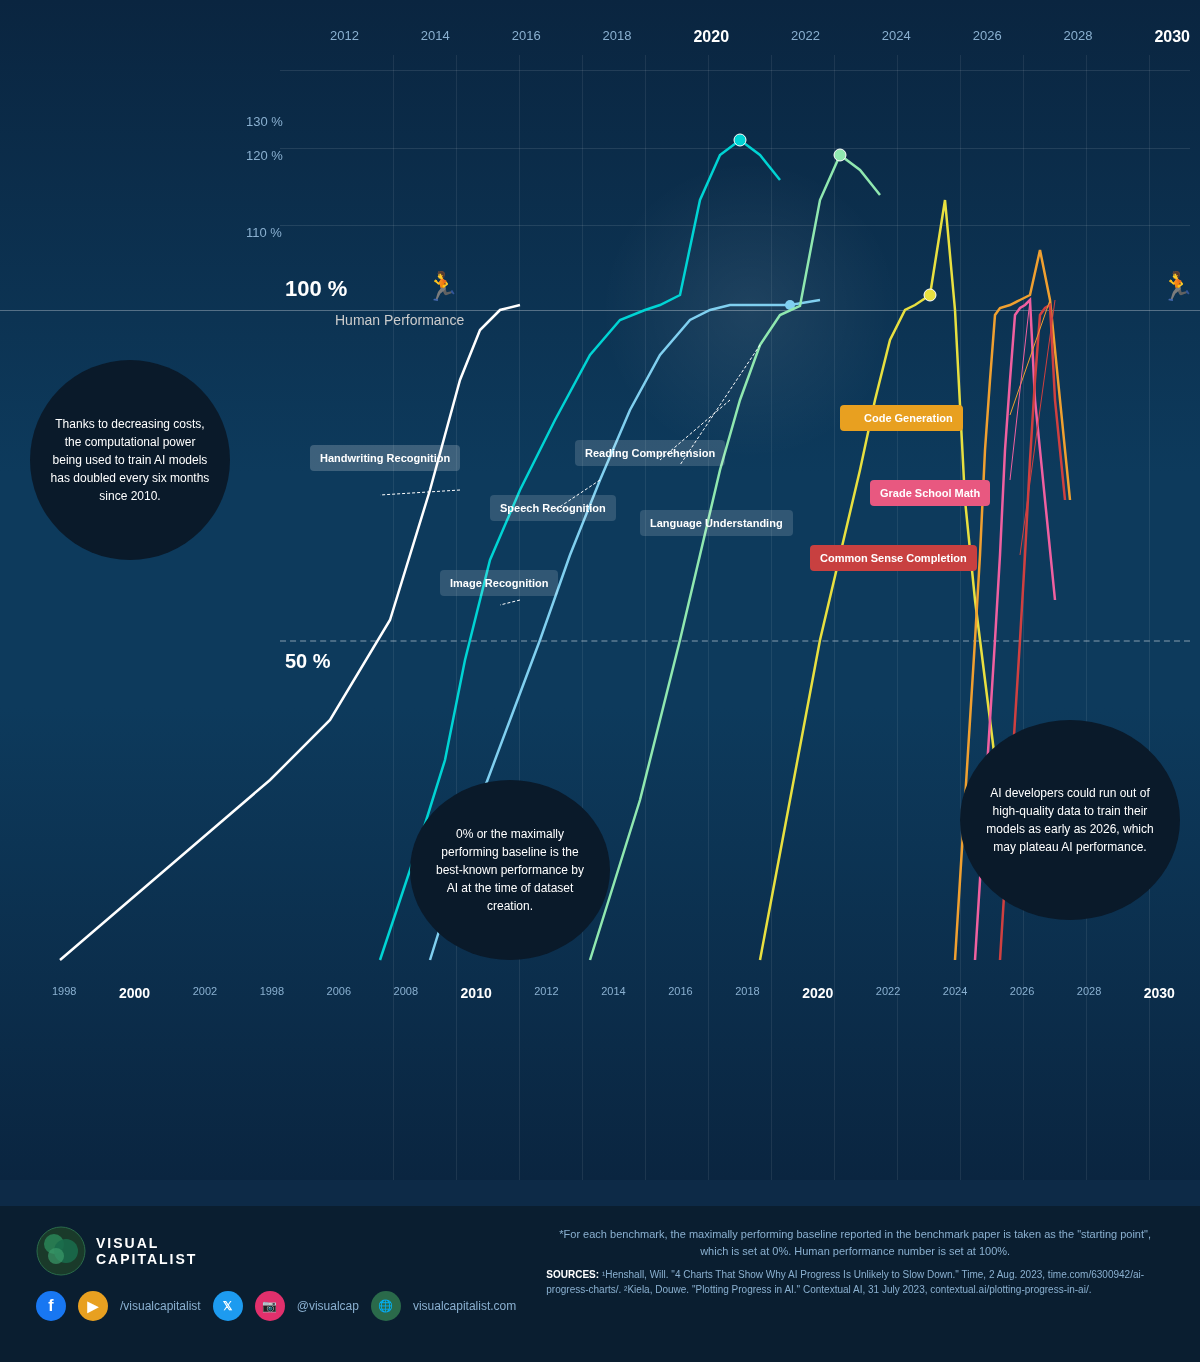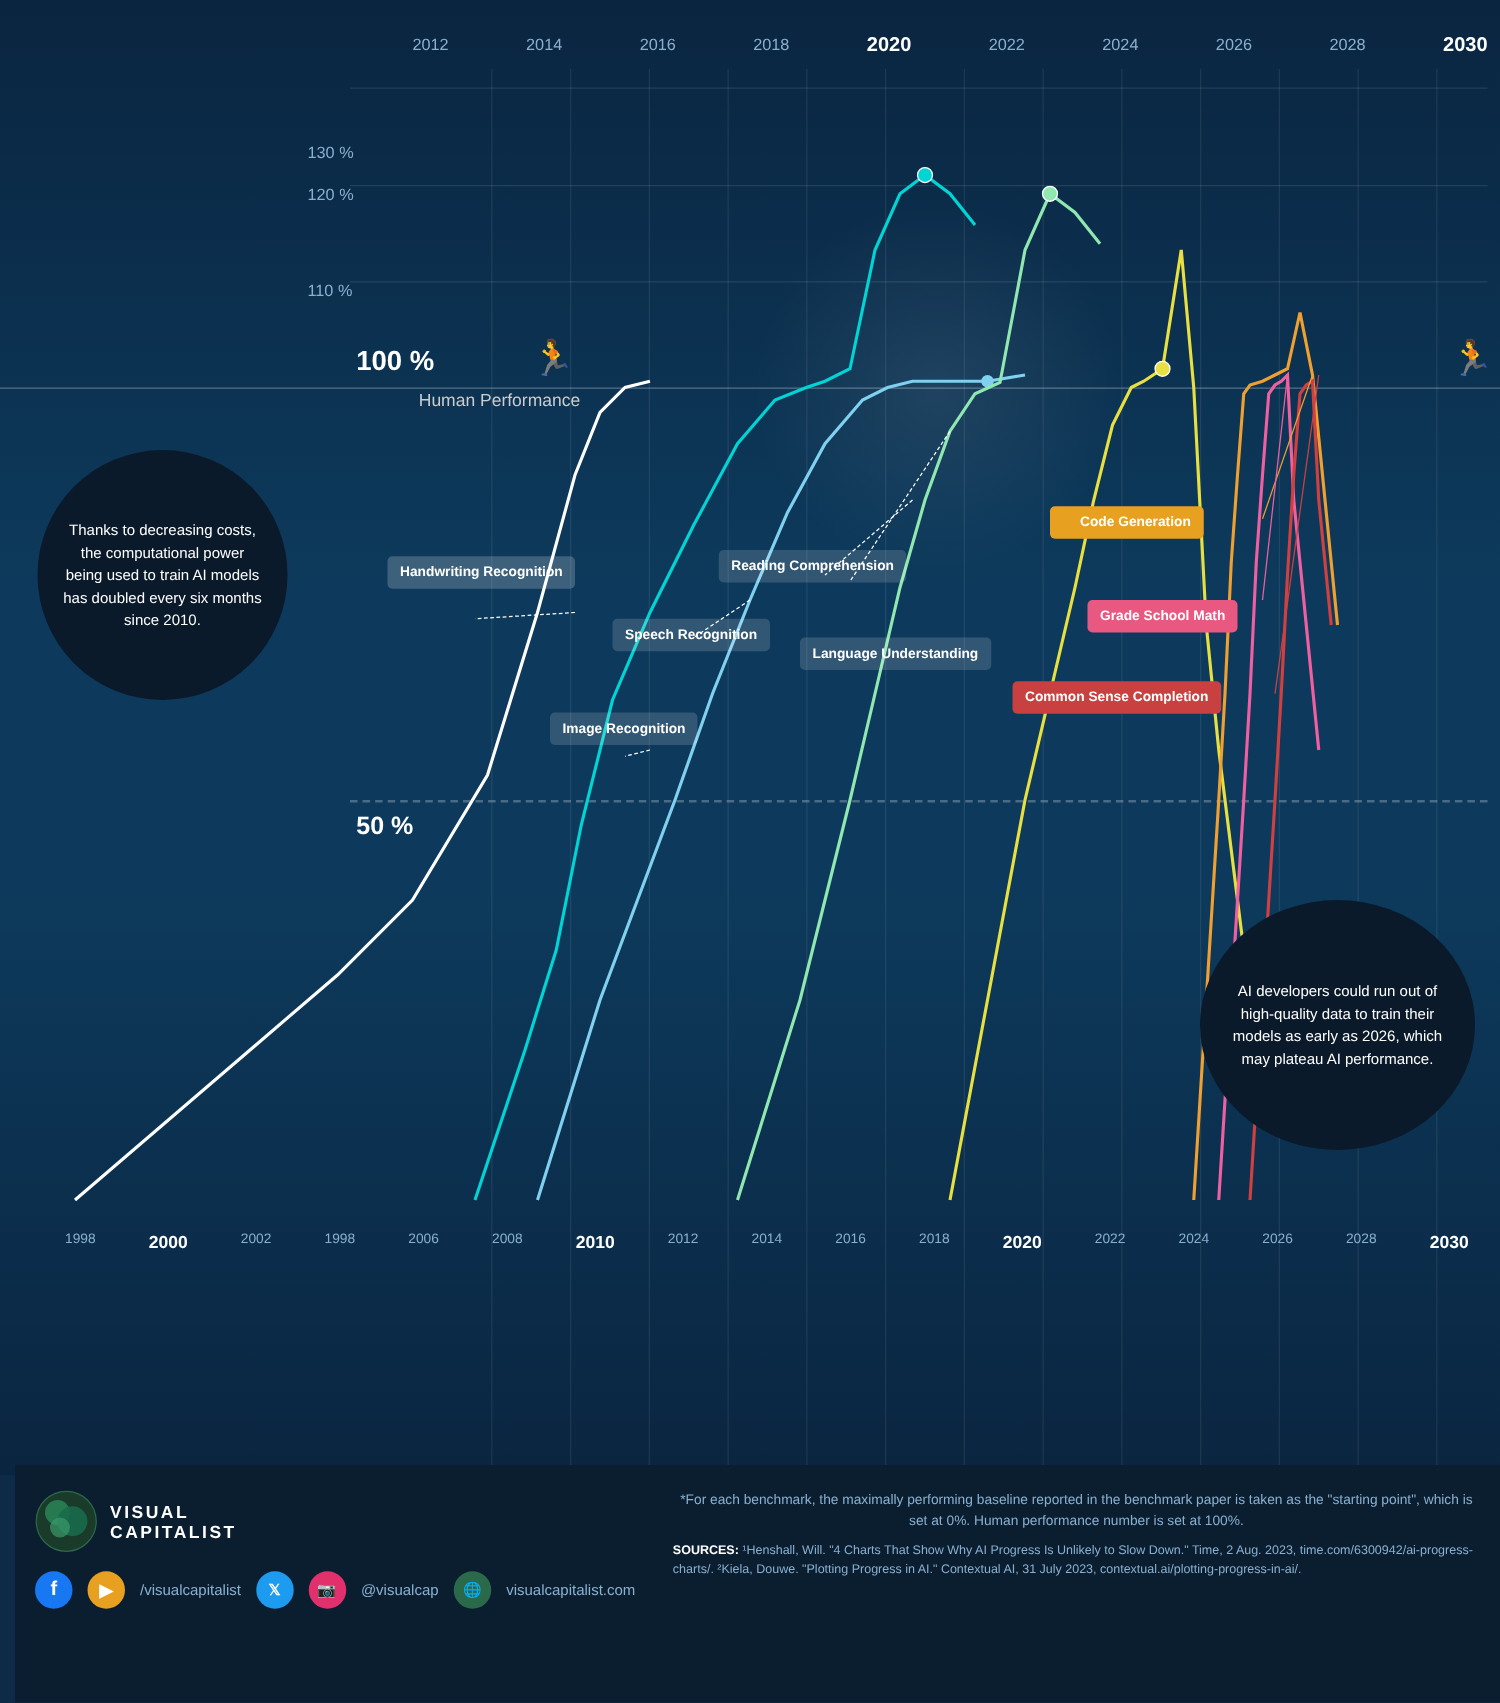--- a/index.html
+++ b/index.html
@@ -251,27 +251,27 @@
     .runner-icon {
       position: absolute;
       font-size: 28px;
       color: white;
     }
 
     
     .footer {
       position: absolute;
       bottom: 0;
-      left: 12px;
+      left: 0;
       right: 0;
-      height: 190px;
+      height: 156px;
       background: #0a1e30;
       display: flex;
       align-items: flex-start;
-      padding: 20px 16px;
+      padding: 20px 36px;
       gap: 30px;
     }
 
     .logo-area {
       min-width: 250px;
     }
 
     .logo-text {
       display: flex;
       align-items: center;
@@ -470,20 +470,23 @@
 
   <div class="benchmark-label common-sense">
     <span>Common Sense
 Completion</span>
   </div>
 
   <div class="callout-bubble left">
     <span>Thanks to decreasing costs, the computational power being used to train AI models has doubled every six months since 2010.</span>
   </div>
 
+  <div class="callout-bubble center">
+    <span>0% or the maximally performing baseline is the best-known performance by AI at the time of dataset creation.</span>
+  </div>
 
   <div class="callout-bubble bottom-right">
     <span>AI developers could run out of high-quality data to train their models as early as 2026, which may plateau AI performance.</span>
   </div>
 
   <div style="position:absolute; top:985px; left:10px; width:1180px; display:flex; justify-content:space-between; padding:0 15px;">
     <span style="color:#8ab0d0;font-size:11px;margin-left:27px;">1998</span>
     <span style="color:white;font-size:14px;font-weight:bold;">2000</span>
     <span style="color:#8ab0d0;font-size:11px;">2002</span>
     <span style="color:#8ab0d0;font-size:11px;">1998</span>

